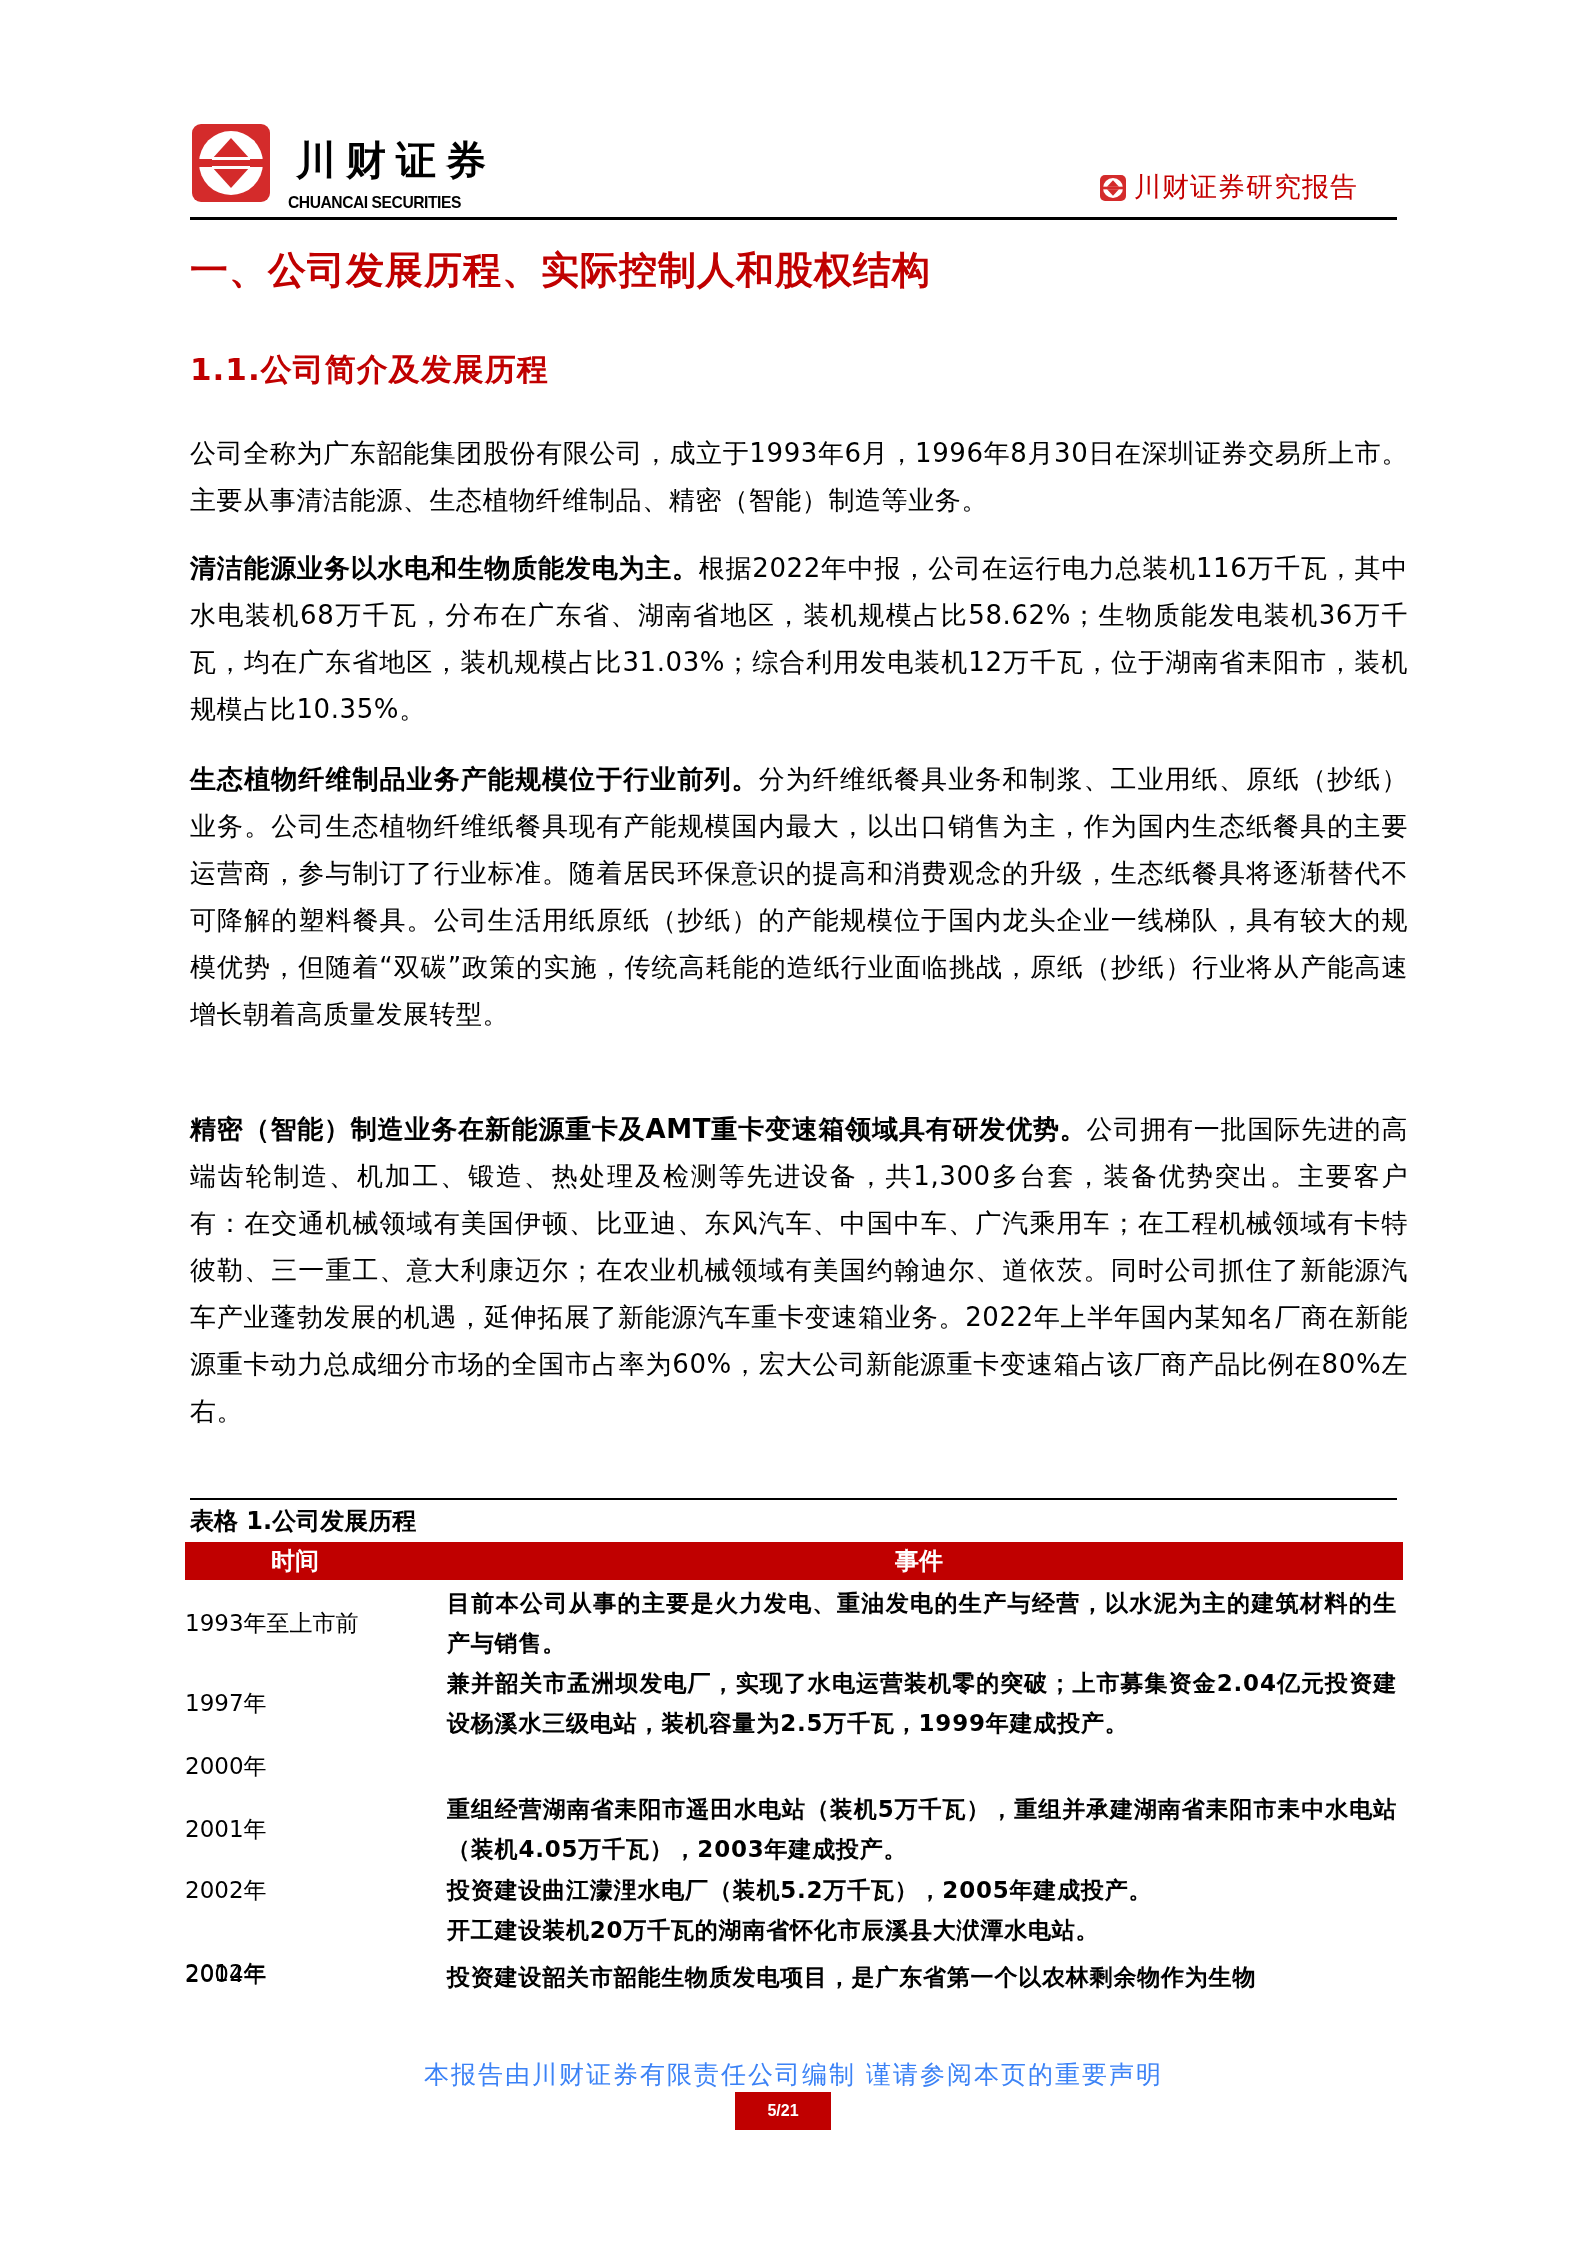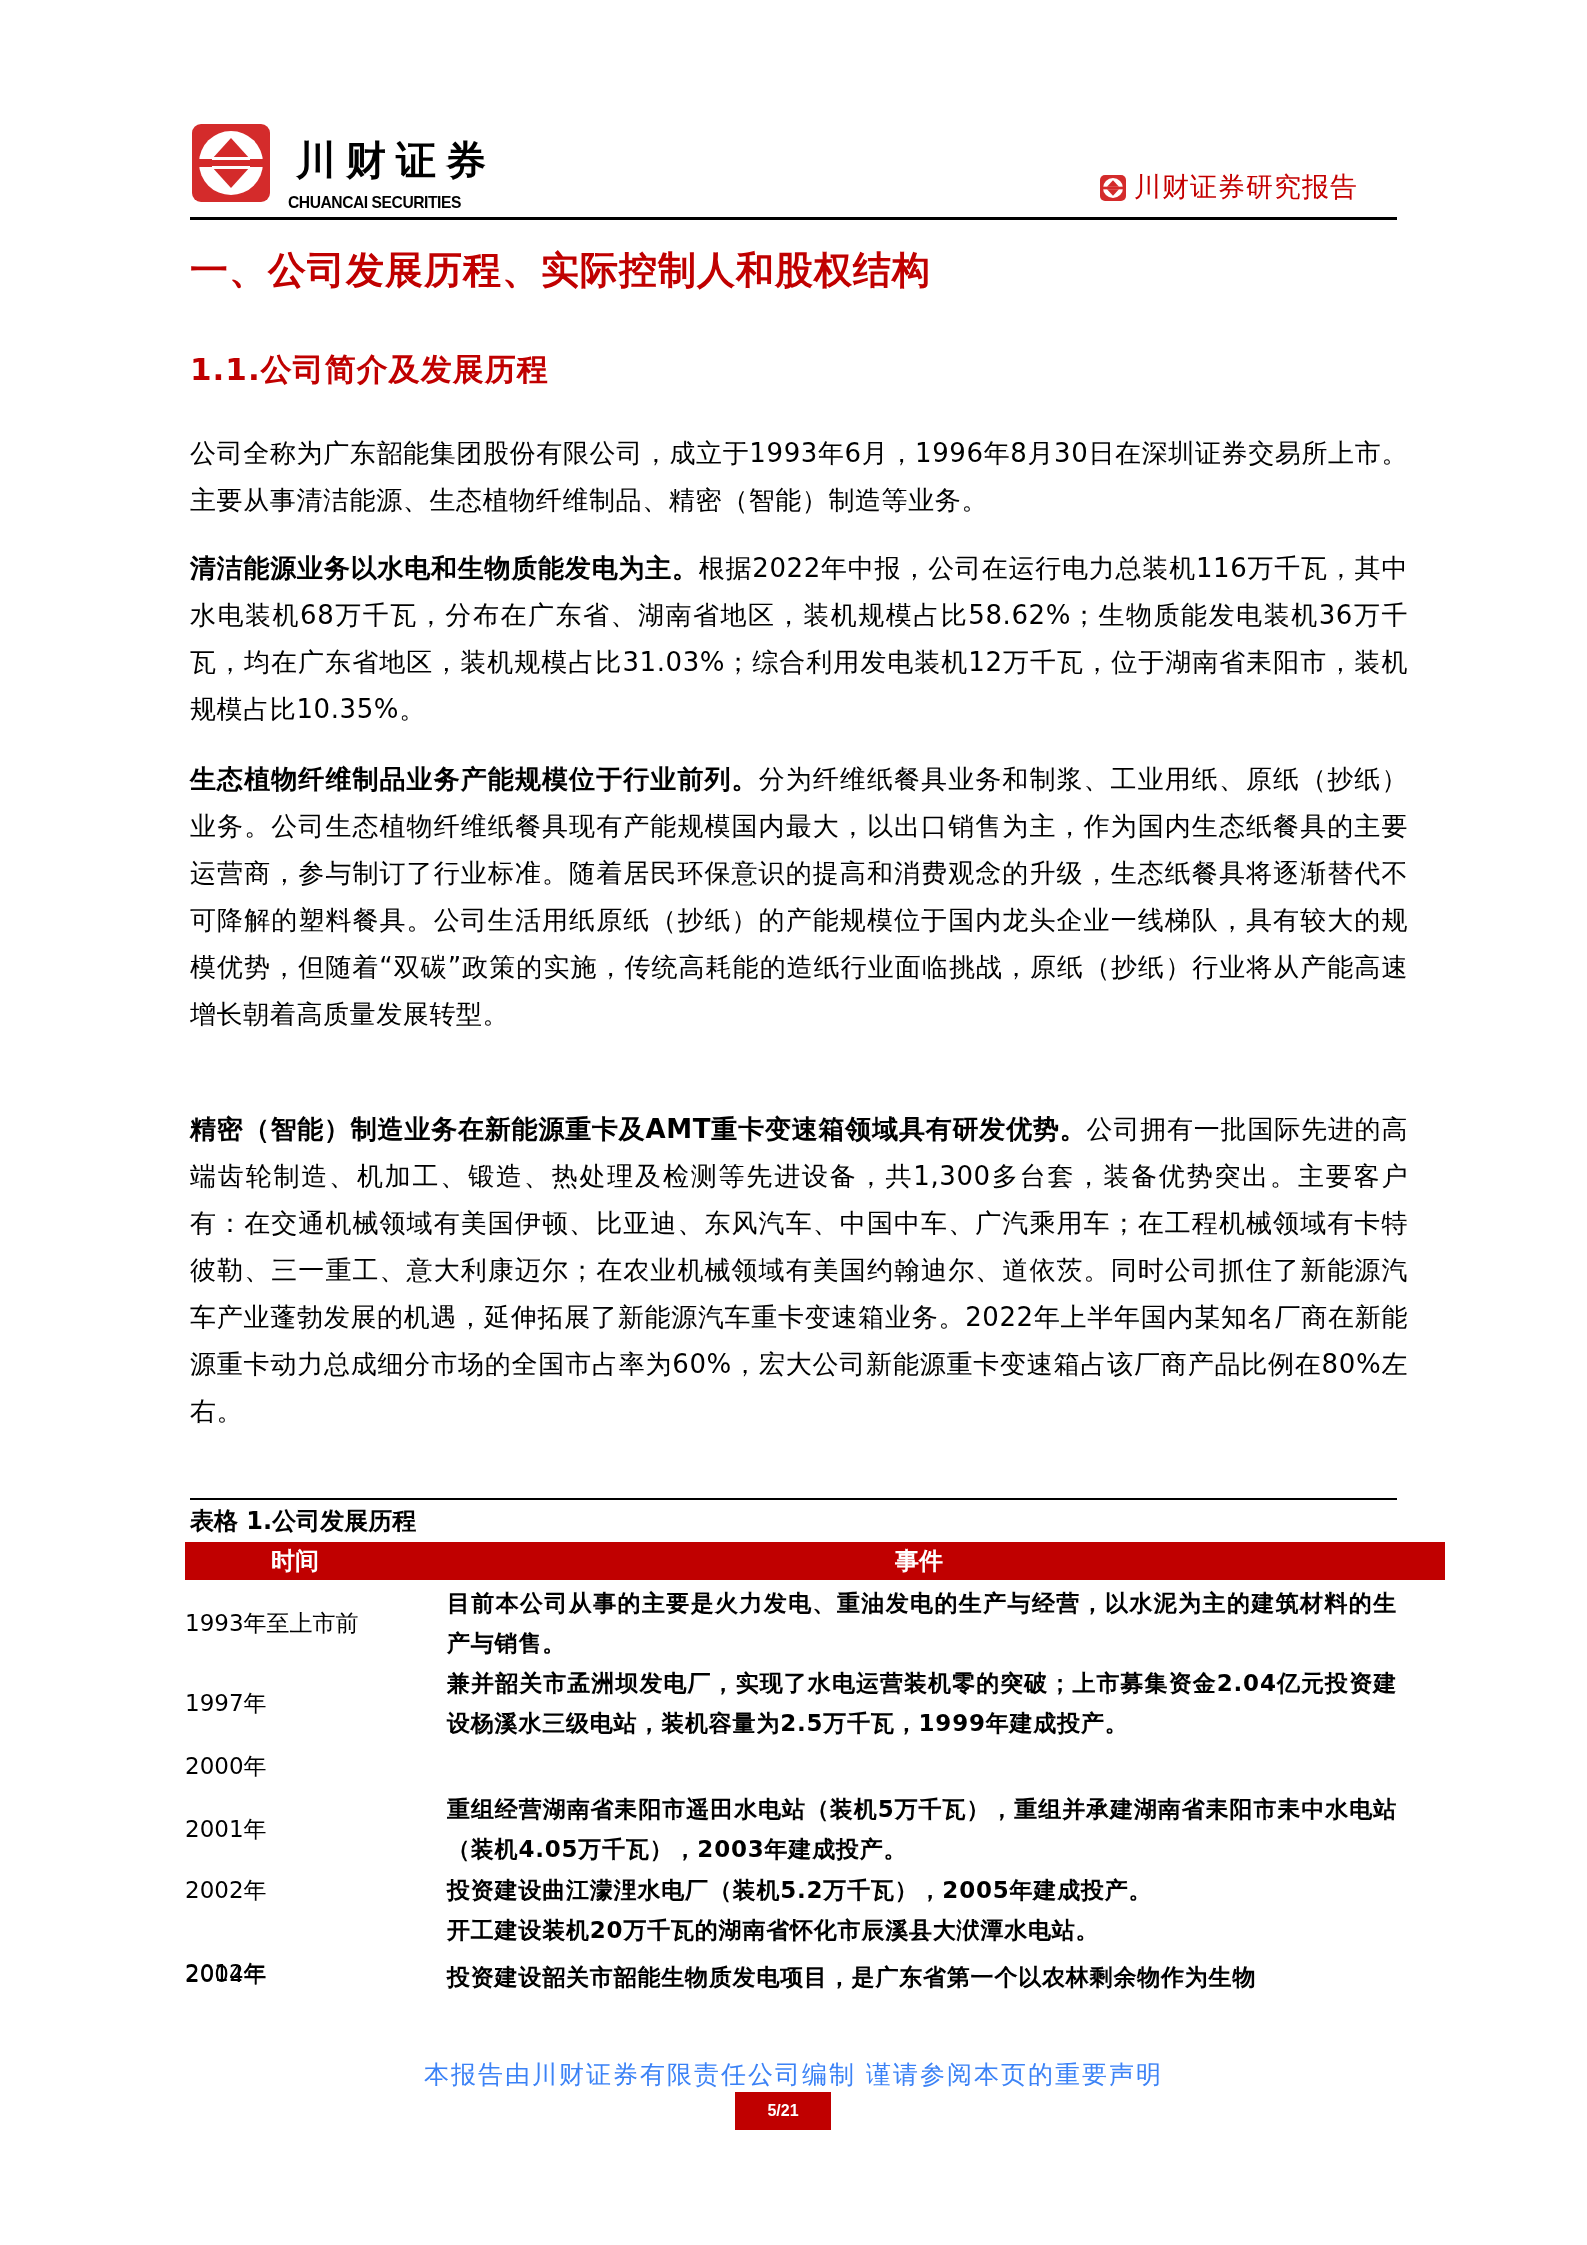--- a/index.html
+++ b/index.html
@@ -25,21 +25,21 @@
     .para { left: 190px; width: 1218px; font-size: 26px; line-height: 47px; text-align: justify; letter-spacing: 0.6px; }
     .para b { font-weight: bold; }
     .p1 { top: 430px; }
     .p2 { top: 545px; }
     .p3 { top: 756px; }
     .p4 { top: 1106px; }
 
     
     .caption-rule { left: 190px; top: 1498px; width: 1207px; height: 2px; background: #000; }
     .caption { left: 190px; top: 1505px; font-size: 24px; font-weight: bold; line-height: 32px; }
-    .thead { left: 185px; top: 1542px; width: 1218px; height: 38px; background: #c00000; color: #fff; font-weight: bold; font-size: 24px; padding-left: 42px; }
+    .thead { left: 185px; top: 1542px; width: 1218px; height: 38px; background: #c00000; color: #fff; font-weight: bold; font-size: 24px; }
     .th-time { position: absolute; left: 0; width: 250px; top: 0; height: 38px; line-height: 38px; text-align: center; padding-right: 30px; box-sizing: border-box; }
     .th-event { position: absolute; left: 250px; width: 968px; top: 0; height: 28px; line-height: 38px; text-align: center; }
     .trow { left: 185px; width: 1218px; }
     .tcell-time { position: absolute; left: 0; width: 250px; font-size: 23px; }
     .tcell-event { position: absolute; left: 262px; width: 950px; font-size: 23px; line-height: 40px; letter-spacing: 0.8px; text-align: justify; font-weight: bold; }
 
     
     .footer-note { left: 0; width: 1587px; top: 2058px; text-align: center; font-size: 25px; color: #3b82f6; letter-spacing: 2px; }
     .page-badge { left: 735px; top: 2092px; width: 96px; height: 38px; background: #c00000; color: #fff; font-weight: bold; font-size: 16px; line-height: 38px; text-align: center; font-family: "Liberation Sans", sans-serif; }
   </style>

